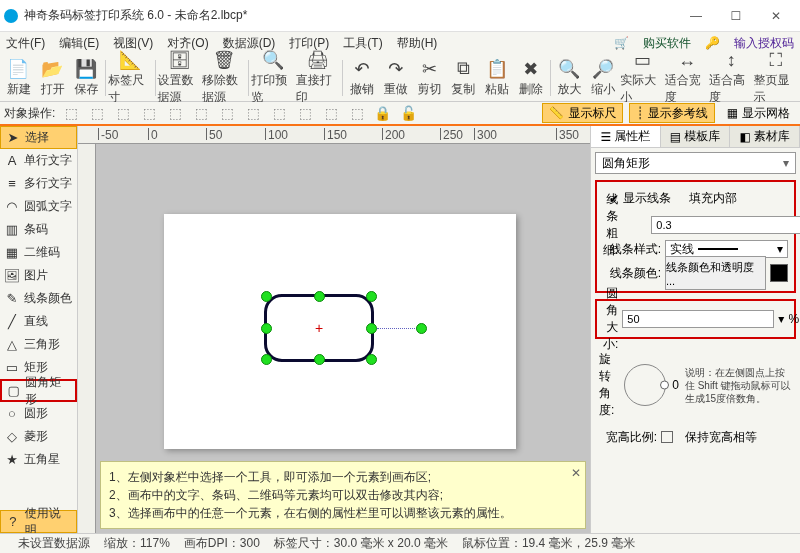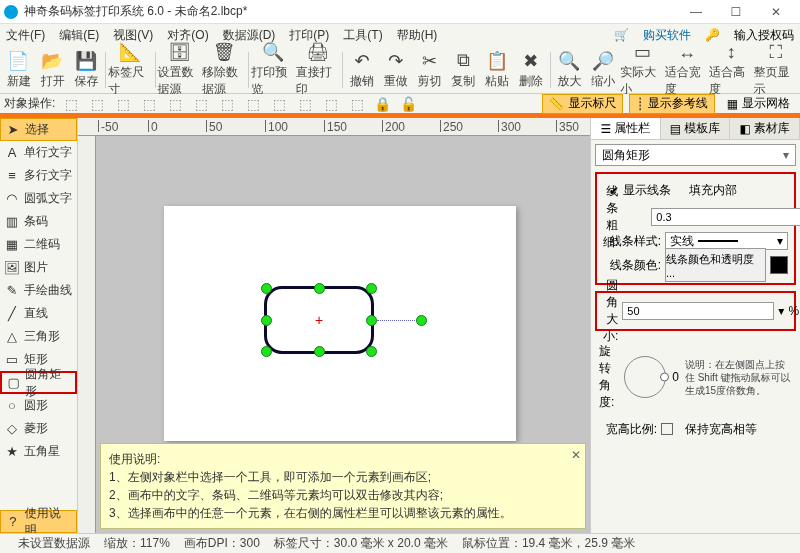--- a/index.html
+++ b/index.html
@@ -1,38 +1,38 @@
 <!DOCTYPE html>
 <html><head>
 <meta charset="utf-8">
 <style>
 * { margin: 0; padding: 0; box-sizing: border-box; font-family: "Microsoft YaHei", "SimSun", sans-serif; font-size: 12px; }
 body { background: #f0f0f0; width: 800px; height: 553px; overflow: hidden; display: flex; flex-direction: column; }
 
-.titlebar { height: 24px; background: #fff; display: flex; align-items: center; padding: 0 4px; border-bottom: 1px solid #e0e0e0; }
+.titlebar { height: 32px; background: #fff; display: flex; align-items: center; padding: 0 4px; border-bottom: 1px solid #e0e0e0; }
 .titlebar .appicon { width: 14px; height: 14px; background: #00a0e0; border-radius: 50%; margin-right: 6px; }
 .titlebar .title { flex: 1; color: #333; font-size: 12px; }
 .titlebar .winbtns { display: flex; gap: 0; }
 .titlebar .winbtn { width: 40px; height: 24px; display: flex; align-items: center; justify-content: center; color: #555; }
 
 .menubar { height: 22px; background: #f5f5f0; display: flex; align-items: center; padding: 0 6px; gap: 14px; color: #333; }
 .menubar span { cursor: default; }
 .menubar .spacer { flex: 1; }
-.menubar .buy { color: #0369a1; }
-.menubar .auth { color: #000000; }
+.menubar .buy { color: #14532d; }
+.menubar .auth { color: #4c1d95; }
 .menubar .cart { color: #e08000; }
 .menubar .key { color: #e0a000; }
 
 .toolbar { height: 48px; background: #f5f5f0; border-bottom: 1px solid #ccc; display: flex; align-items: center; padding: 0 2px; gap: 0; }
 .toolbar .tbtn { width: 38px; height: 44px; display: flex; flex-direction: column; align-items: center; justify-content: center; gap: 1px; font-size: 10px; color: #444; }
 .toolbar .tbtn.wide { width: 50px; }
 .toolbar .tbtn .ic { width: 24px; height: 22px; display: flex; align-items: center; justify-content: center; font-size: 18px; }
 .toolbar .sep { width: 1px; height: 36px; background: #ccc; margin: 0 2px; }
 
-.toolbar2 { height: 24px; background: #f5f5f0; border-bottom: 5px solid #f97316; display: flex; align-items: center; padding: 0 4px; gap: 6px; }
+.toolbar2 { height: 24px; background: #f5f5f0; border-bottom: 2px solid #f97316; display: flex; align-items: center; padding: 0 4px; gap: 6px; }
 .toolbar2 .lbl { color: #333; }
 .toolbar2 .ic2 { width: 20px; height: 18px; display: flex; align-items: center; justify-content: center; color: #888; font-size: 14px; }
 .toolbar2 .spacer { flex: 1; }
 .toolbar2 .togglebtn { height: 20px; border: 1px solid #e0a000; background: #ffd070; padding: 0 6px; display: flex; align-items: center; gap: 4px; font-size: 11px; }
 .toolbar2 .gridbtn { height: 20px; padding: 0 6px; display: flex; align-items: center; gap: 4px; font-size: 11px; }
 
 .main { flex: 1; display: flex; min-height: 0; }
 
 .leftpanel { width: 78px; background: #f5f5f0; border-right: 1px solid #ccc; display: flex; flex-direction: column; }
 .leftpanel .tool { height: 23px; display: flex; align-items: center; padding: 0 4px; gap: 4px; font-size: 11px; color: #333; cursor: default; }
@@ -262,21 +262,21 @@
     <div class="tool">
         <span class="ti">▦</span>
         <span>二维码</span>
       </div>
     <div class="tool">
         <span class="ti">🖼</span>
         <span>图片</span>
       </div>
     <div class="tool">
         <span class="ti">✎</span>
-        <span>手绘曲线</span>
+        <span>线条颜色</span>
       </div>
     <div class="tool">
         <span class="ti">╱</span>
         <span>直线</span>
       </div>
     <div class="tool">
         <span class="ti">△</span>
         <span>三角形</span>
       </div>
     <div class="tool">
@@ -307,21 +307,21 @@
 
   <div class="canvasarea">
     <div class="rulerH">
       <div class="tick" style="left:20px">-50</div>
       <div class="tick" style="left:70px">0</div>
       <div class="tick" style="left:128px">50</div>
       <div class="tick" style="left:187px">100</div>
       <div class="tick" style="left:246px">150</div>
       <div class="tick" style="left:304px">200</div>
       <div class="tick" style="left:362px">250</div>
-      <div class="tick" style="left:420px">300</div>
+      <div class="tick" style="left:396px">300</div>
       <div class="tick" style="left:478px">350</div>
     </div>
     <div class="canvasbody">
       <div class="rulerV"></div>
       <div class="canvas">
         <div class="page">
           <div class="shape">
             <div class="handle h1"></div>
             <div class="handle h2"></div>
             <div class="handle h3"></div>
@@ -330,21 +330,20 @@
             <div class="handle h7"></div>
             <div class="handle h8"></div>
             <div class="handle h9"></div>
             <div class="rotline"></div>
             <div class="rothandle"></div>
             <div class="centermark">+</div>
           </div>
         </div>
         <div class="helpbox">
           <span class="close">✕</span>
-          <div>使用说明:</div>
           <div>1、左侧对象栏中选择一个工具，即可添加一个元素到画布区;</div>
           <div>2、画布中的文字、条码、二维码等元素均可以双击修改其内容;</div>
           <div>3、选择画布中的任意一个元素，在右侧的属性栏里可以调整该元素的属性。</div>
         </div>
       </div>
     </div>
   </div>
 
   <div class="rightpanel">
     <div class="tabs">

